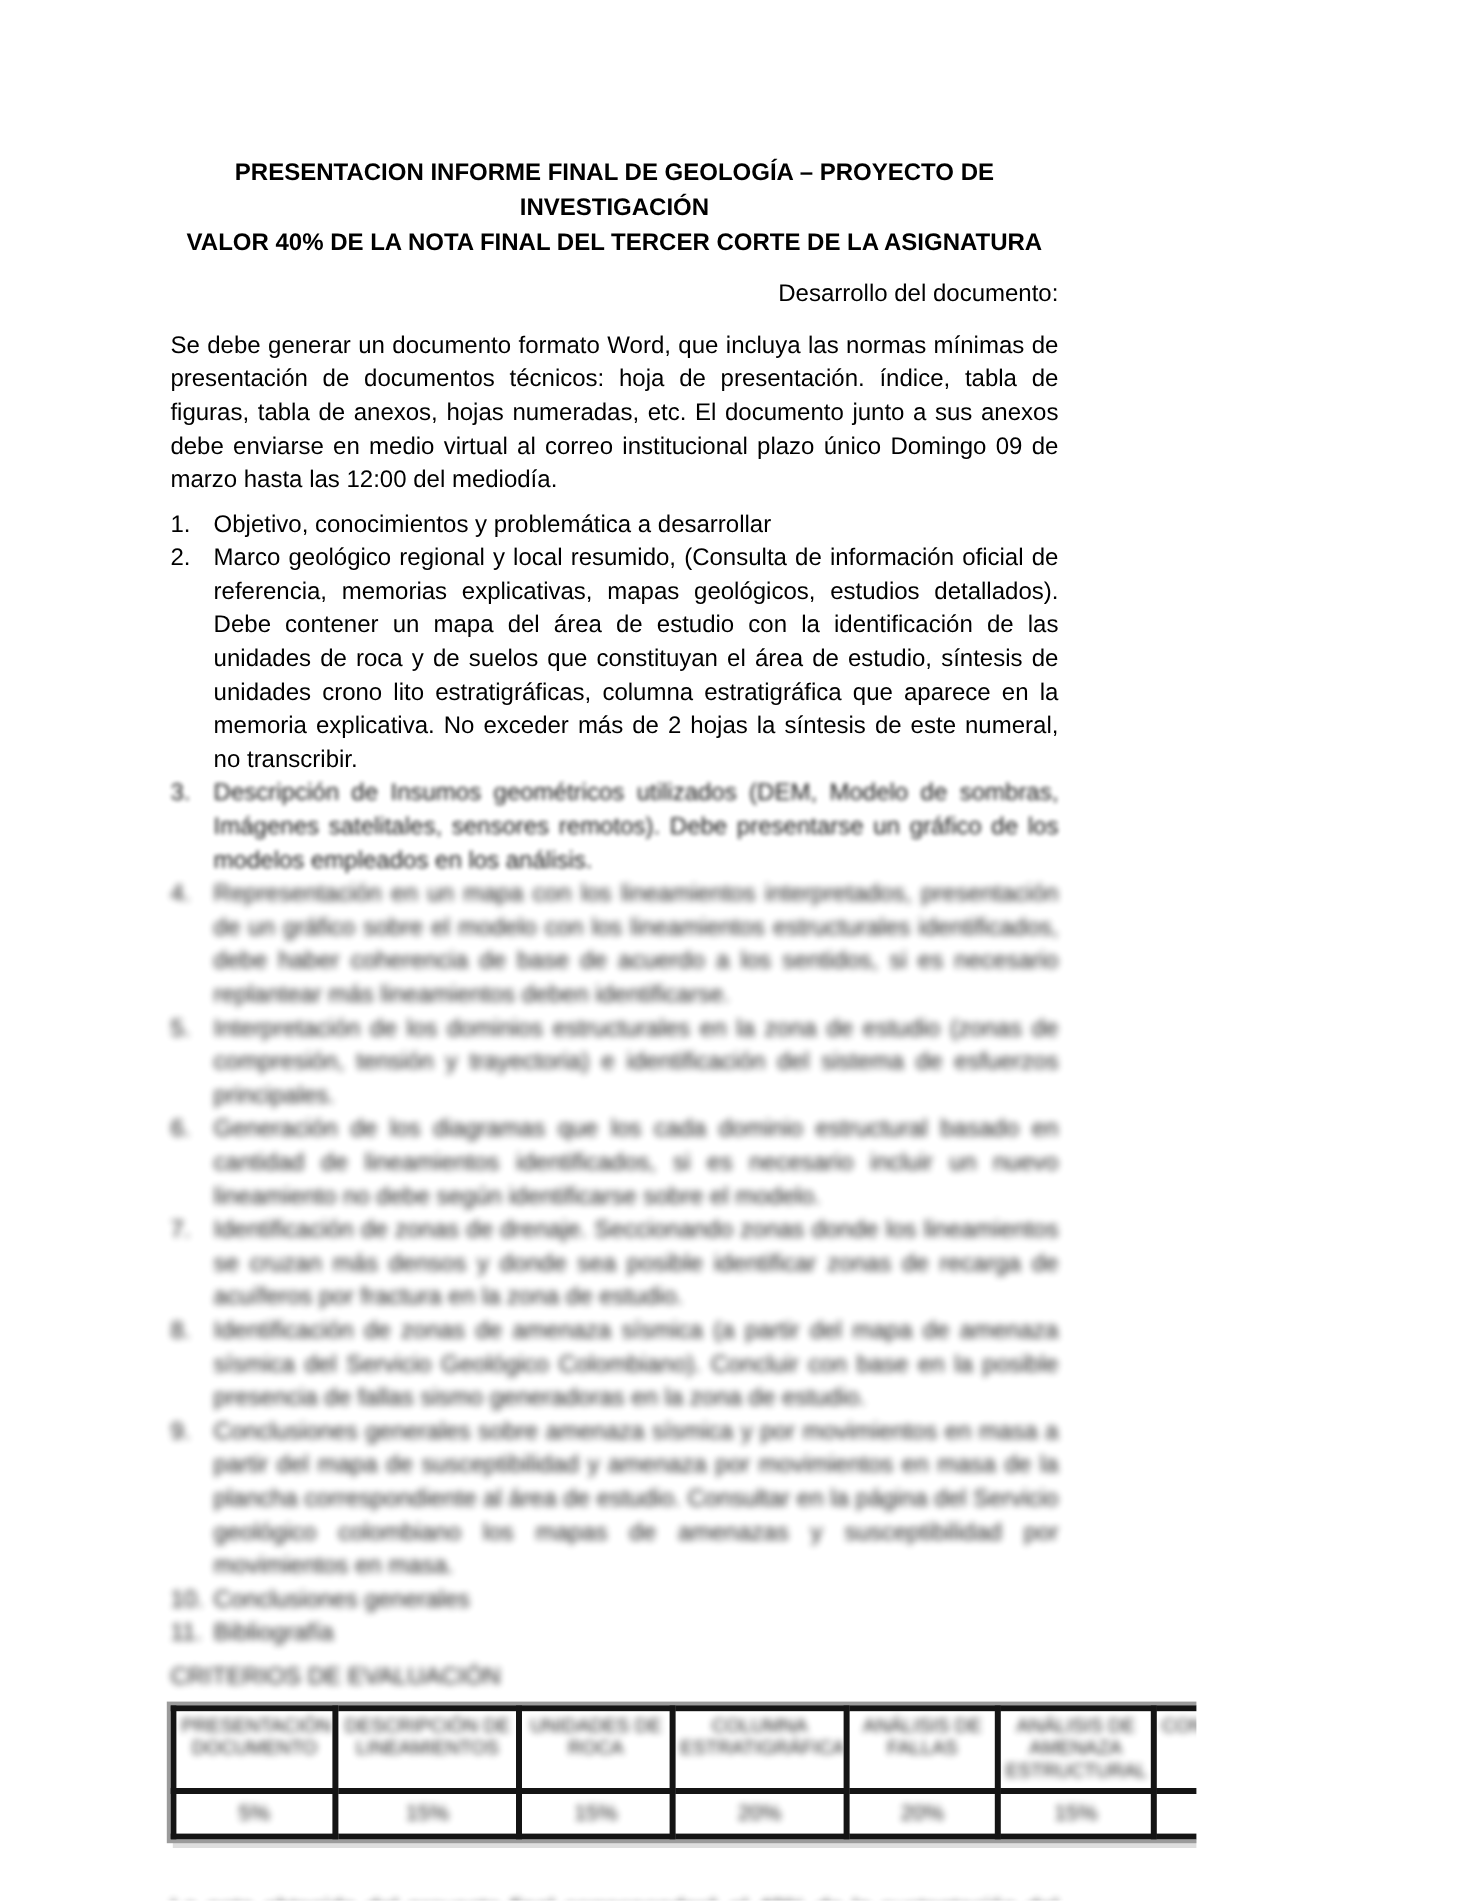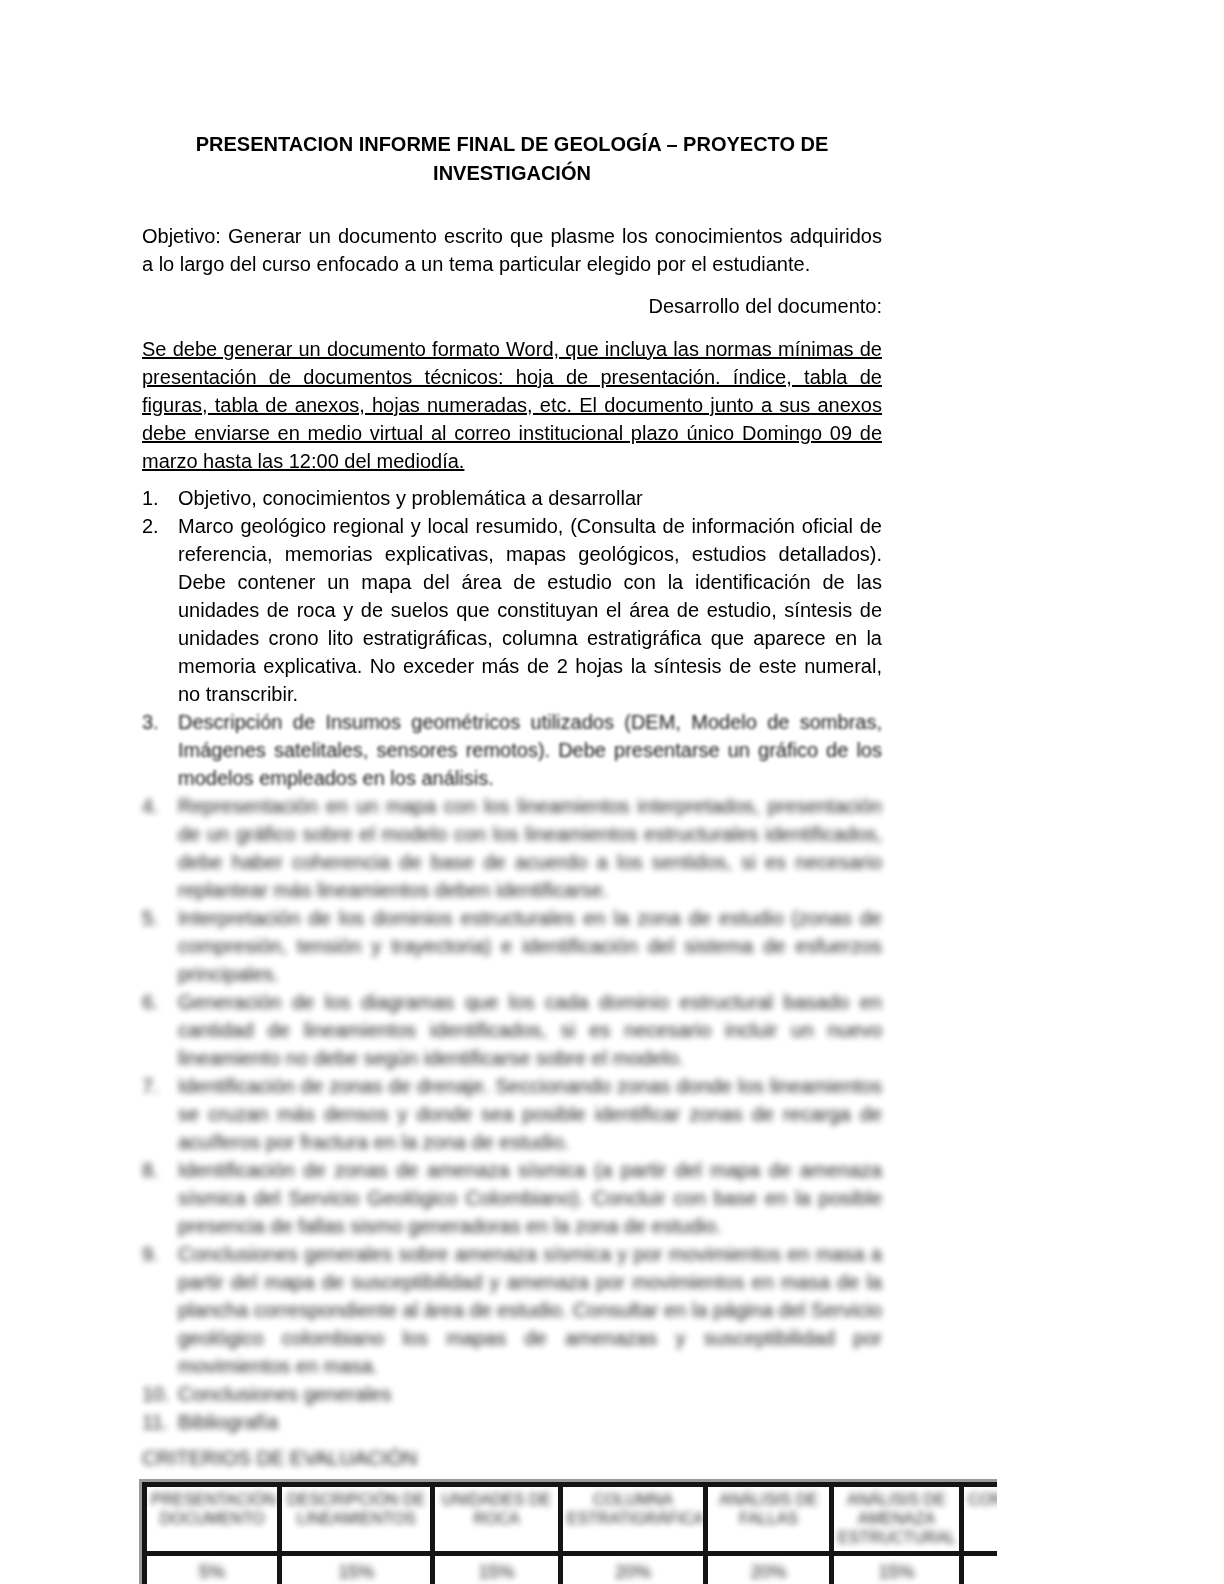--- a/index.html
+++ b/index.html
@@ -10,21 +10,21 @@
     font-family:"Liberation Sans", sans-serif;
     font-size:20px;color:#000;
     box-sizing:border-box;
     padding:130px 115px 0 142px;
     overflow:hidden;
   }
   .doc-title{font-weight:bold;text-align:center;line-height:29px;}
   p{margin:0;line-height:28px;text-align:justify;}
   .p-objetivo{margin-top:34px;}
   .p-desarrollo{margin-top:14px;text-align:right;}
-  .p-intro{margin-top:15px;text-decoration:underline;}
+  .p-intro{margin-top:15px;}
   .num-list{margin-top:9px;}
   .li{display:flex;line-height:28px;}
   .li .num{flex:0 0 36px;}
   .li .txt{flex:1 1 auto;text-align:justify;}
   
   .bl-light{filter:blur(1.8px);opacity:.92;}
   .bl-heavy{filter:blur(3.3px);opacity:.88;}
   .criteria-heading{margin-top:8px;text-align:left;}
   .tablewrap{
     margin-top:10px;
@@ -47,23 +47,23 @@
   td.val{height:26px;font-size:18px;vertical-align:middle;}
   .p-footer{margin-top:44px;}
 </style>
 </head>
 <body>
 
 <div class="page">
 
   <div class="doc-title">
     <div>PRESENTACION INFORME FINAL DE GEOLOGÍA – PROYECTO DE INVESTIGACIÓN</div>
+    <div>VALOR 40% DE LA NOTA FINAL DEL TERCER CORTE DE LA ASIGNATURA</div>
   </div>
 
-  <p class="p-objetivo">Objetivo: Generar un documento escrito que plasme los conocimientos adquiridos a lo largo del curso enfocado a un tema particular elegido por el estudiante.</p>
 
   <p class="p-desarrollo">Desarrollo del documento:</p>
 
   <p class="p-intro">Se debe generar un documento formato Word, que incluya las normas mínimas de presentación de documentos técnicos: hoja de presentación.  índice, tabla de figuras, tabla de anexos, hojas numeradas, etc. El documento junto a sus anexos debe enviarse en medio virtual al correo institucional plazo único Domingo 09 de marzo hasta las 12:00 del mediodía.</p>
 
   <div class="num-list">
     <div class="li">
       <span class="num">1.</span>
       <div class="txt">Objetivo, conocimientos y problemática a desarrollar</div>
     </div>

